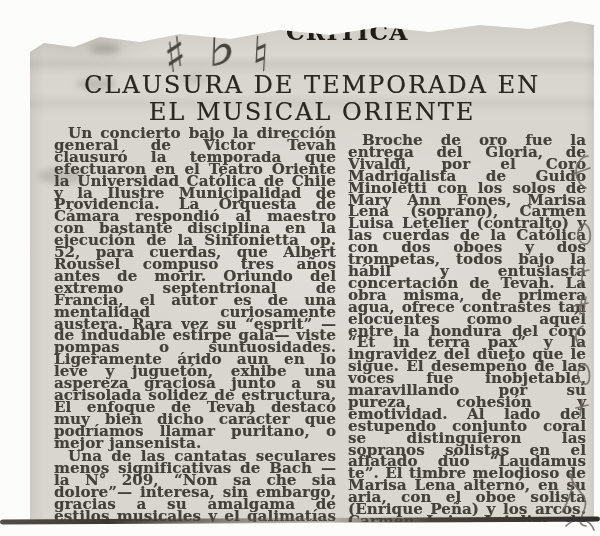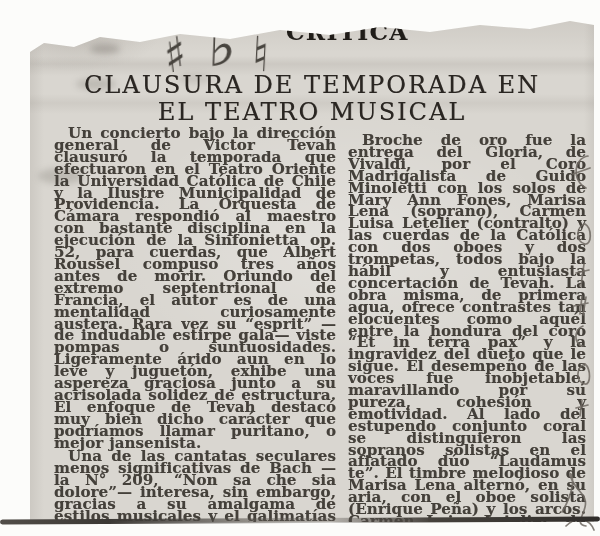--- a/index.html
+++ b/index.html
@@ -97,21 +97,21 @@
       <span class="acc flat">♭</span>
       <span class="acc natural">♮</span>
     </div>
 
     <div class="kicker">
       <div>CRITICA</div>
     </div>
 
     <h1 class="headline">
       <span>CLAUSURA DE TEMPORADA EN</span><br>
-      <span>EL TEATRO MUSICAL</span>
+      <span>EL MUSICAL ORIENTE</span>
     </h1>
 
     <div class="col col-left">
       <p class="para indent">Un concierto bajo la dirección general de Victor Tevah clausuró la temporada que efectuaron en el Teatro Oriente la Universidad Católica de Chile y la Ilustre Municipalidad de Providencia. La Orquesta de Cámara respondió al maestro con bastante disciplina en la ejecución de la Sinfonietta op. 52, para cuerdas, que Albert Roussel compuso tres años antes de morir. Oriundo del extremo septentrional de Francia, el autor es de una mentalidad curiosamente austera. Rara vez su “esprit” —de indudable estirpe gala— viste pompas o suntuosidades. Ligeramente árido aun en lo leve y juguetón, exhibe una aspereza graciosa junto a su acrisolada solidez de estructura. El enfoque de Tevah destacó muy bien dicho carácter que podríamos llamar puritano, o mejor jansenista.</p>
       <p class="para indent">Una de las cantatas seculares menos significativas de Bach —la N° 209, “Non sa che sia dolore”— interesa, sin embargo, gracias a su amalgama de estilos musicales y el galimatías del texto italiano, seguramente escrito por un alemán. La soprano solista (Mary Ann Fones), la flauta (Alberto Harms), el cuarteto de Arcos (Francisco Quesada, Fernando Ansaldi, Enrique López, Arnaldo Fuentes) y el clave (Frida Conn) engranaron fluidamente en esta versión que —de modo admisible— suprimió unos cien compases repetidos de la extensa “Sinfonia” inicial. A la vez correcta y expresiva, la cantante supo decir</p>
     </div>
 
     <div class="col col-right">
       <p class="para indent gap">Broche de oro fue la entrega del Gloria, de Vivaldi, por el Coro Madrigalista de Guido Minoletti con los solos de Mary Ann Fones, Marisa Lena (soprano), Carmen Luisa Letelier (contralto) y las cuerdas de la Católica con dos oboes y dos trompetas, todos bajo la hábil y entusiasta concertación de Tevah. La obra misma, de primera agua, ofrece contrastes tan elocuentes como aquél entre la hondura del coro “Et in terra pax” y la ingravidez del dueto que le sigue. El desempeño de las voces fue inobjetable, maravillando por su pureza, cohesión y emotividad. Al lado del estupendo conjunto coral se distinguieron las sopranos solistas en el afiatado dúo “Laudamus te”. El timbre melodioso de Marisa Lena alternó, en su aria, con el oboe solista (Enrique Peña) y los arcos. Carmen Luisa Letelier, de material similarmente agraciado, estuvo secundada por coro e instrumentos en el “Domine Deus, Agnus Dei”.</p>
       <p class="para indent gap">Resumiendo, un feliz fin de temporada, al que todos los participantes aportaron su grano de excelencia.</p>

